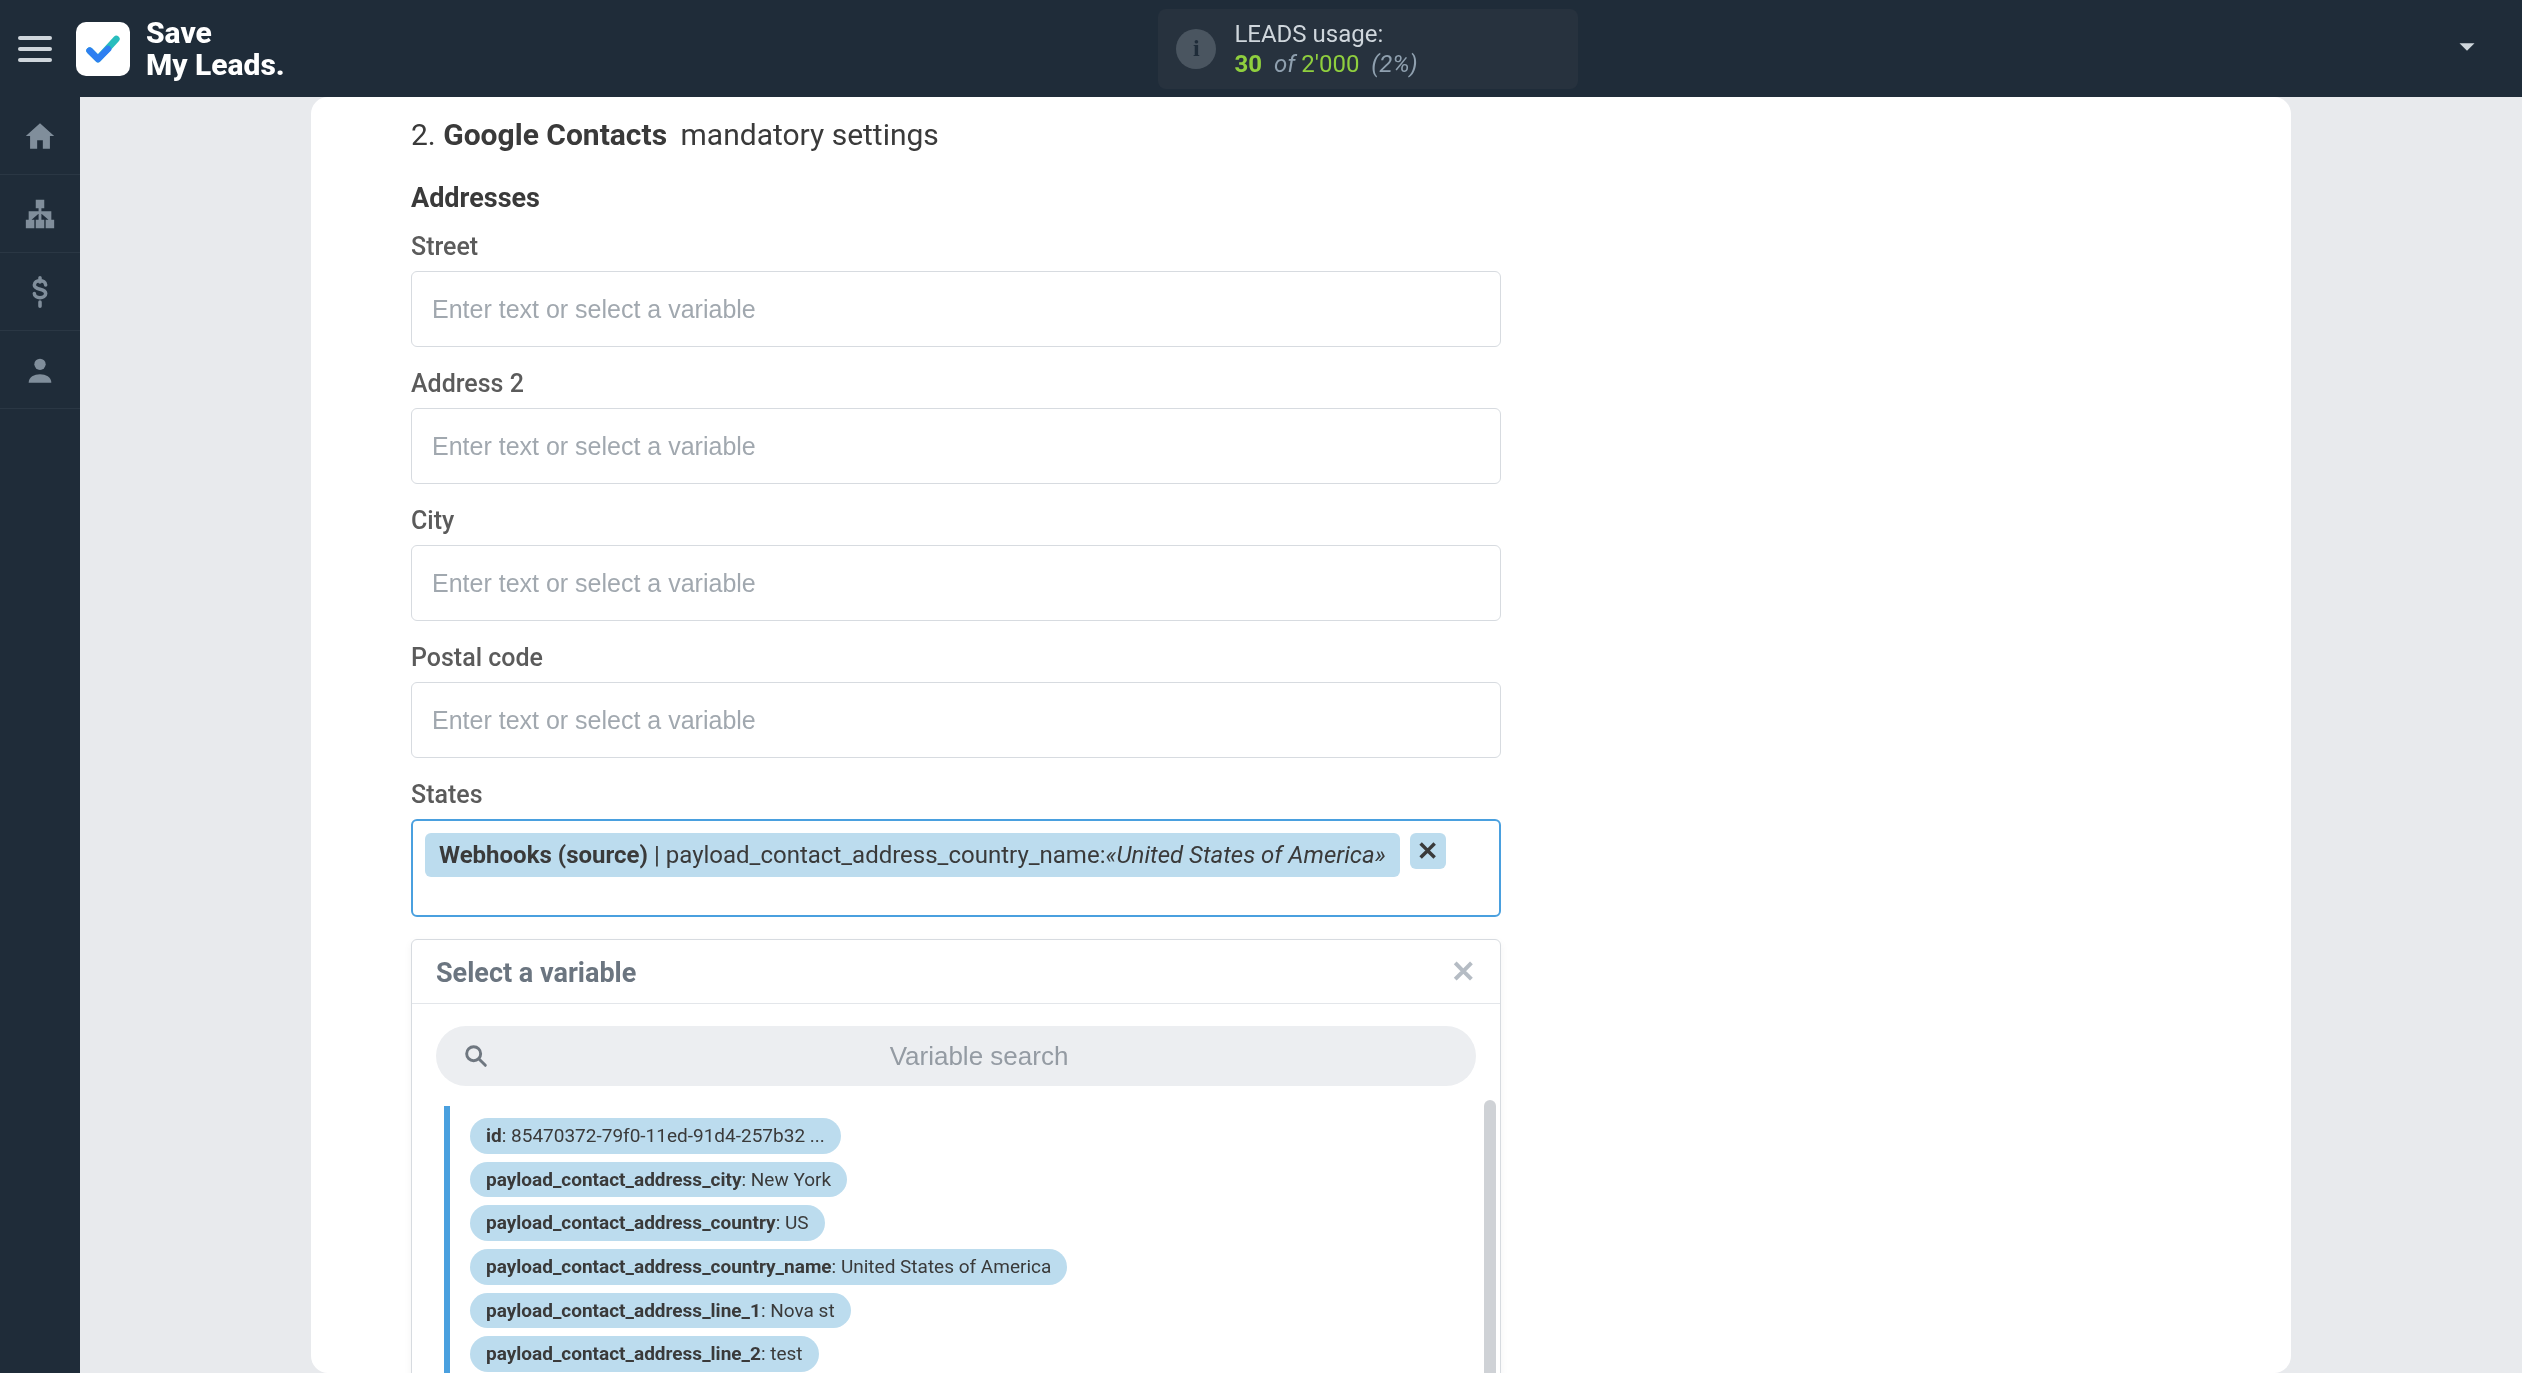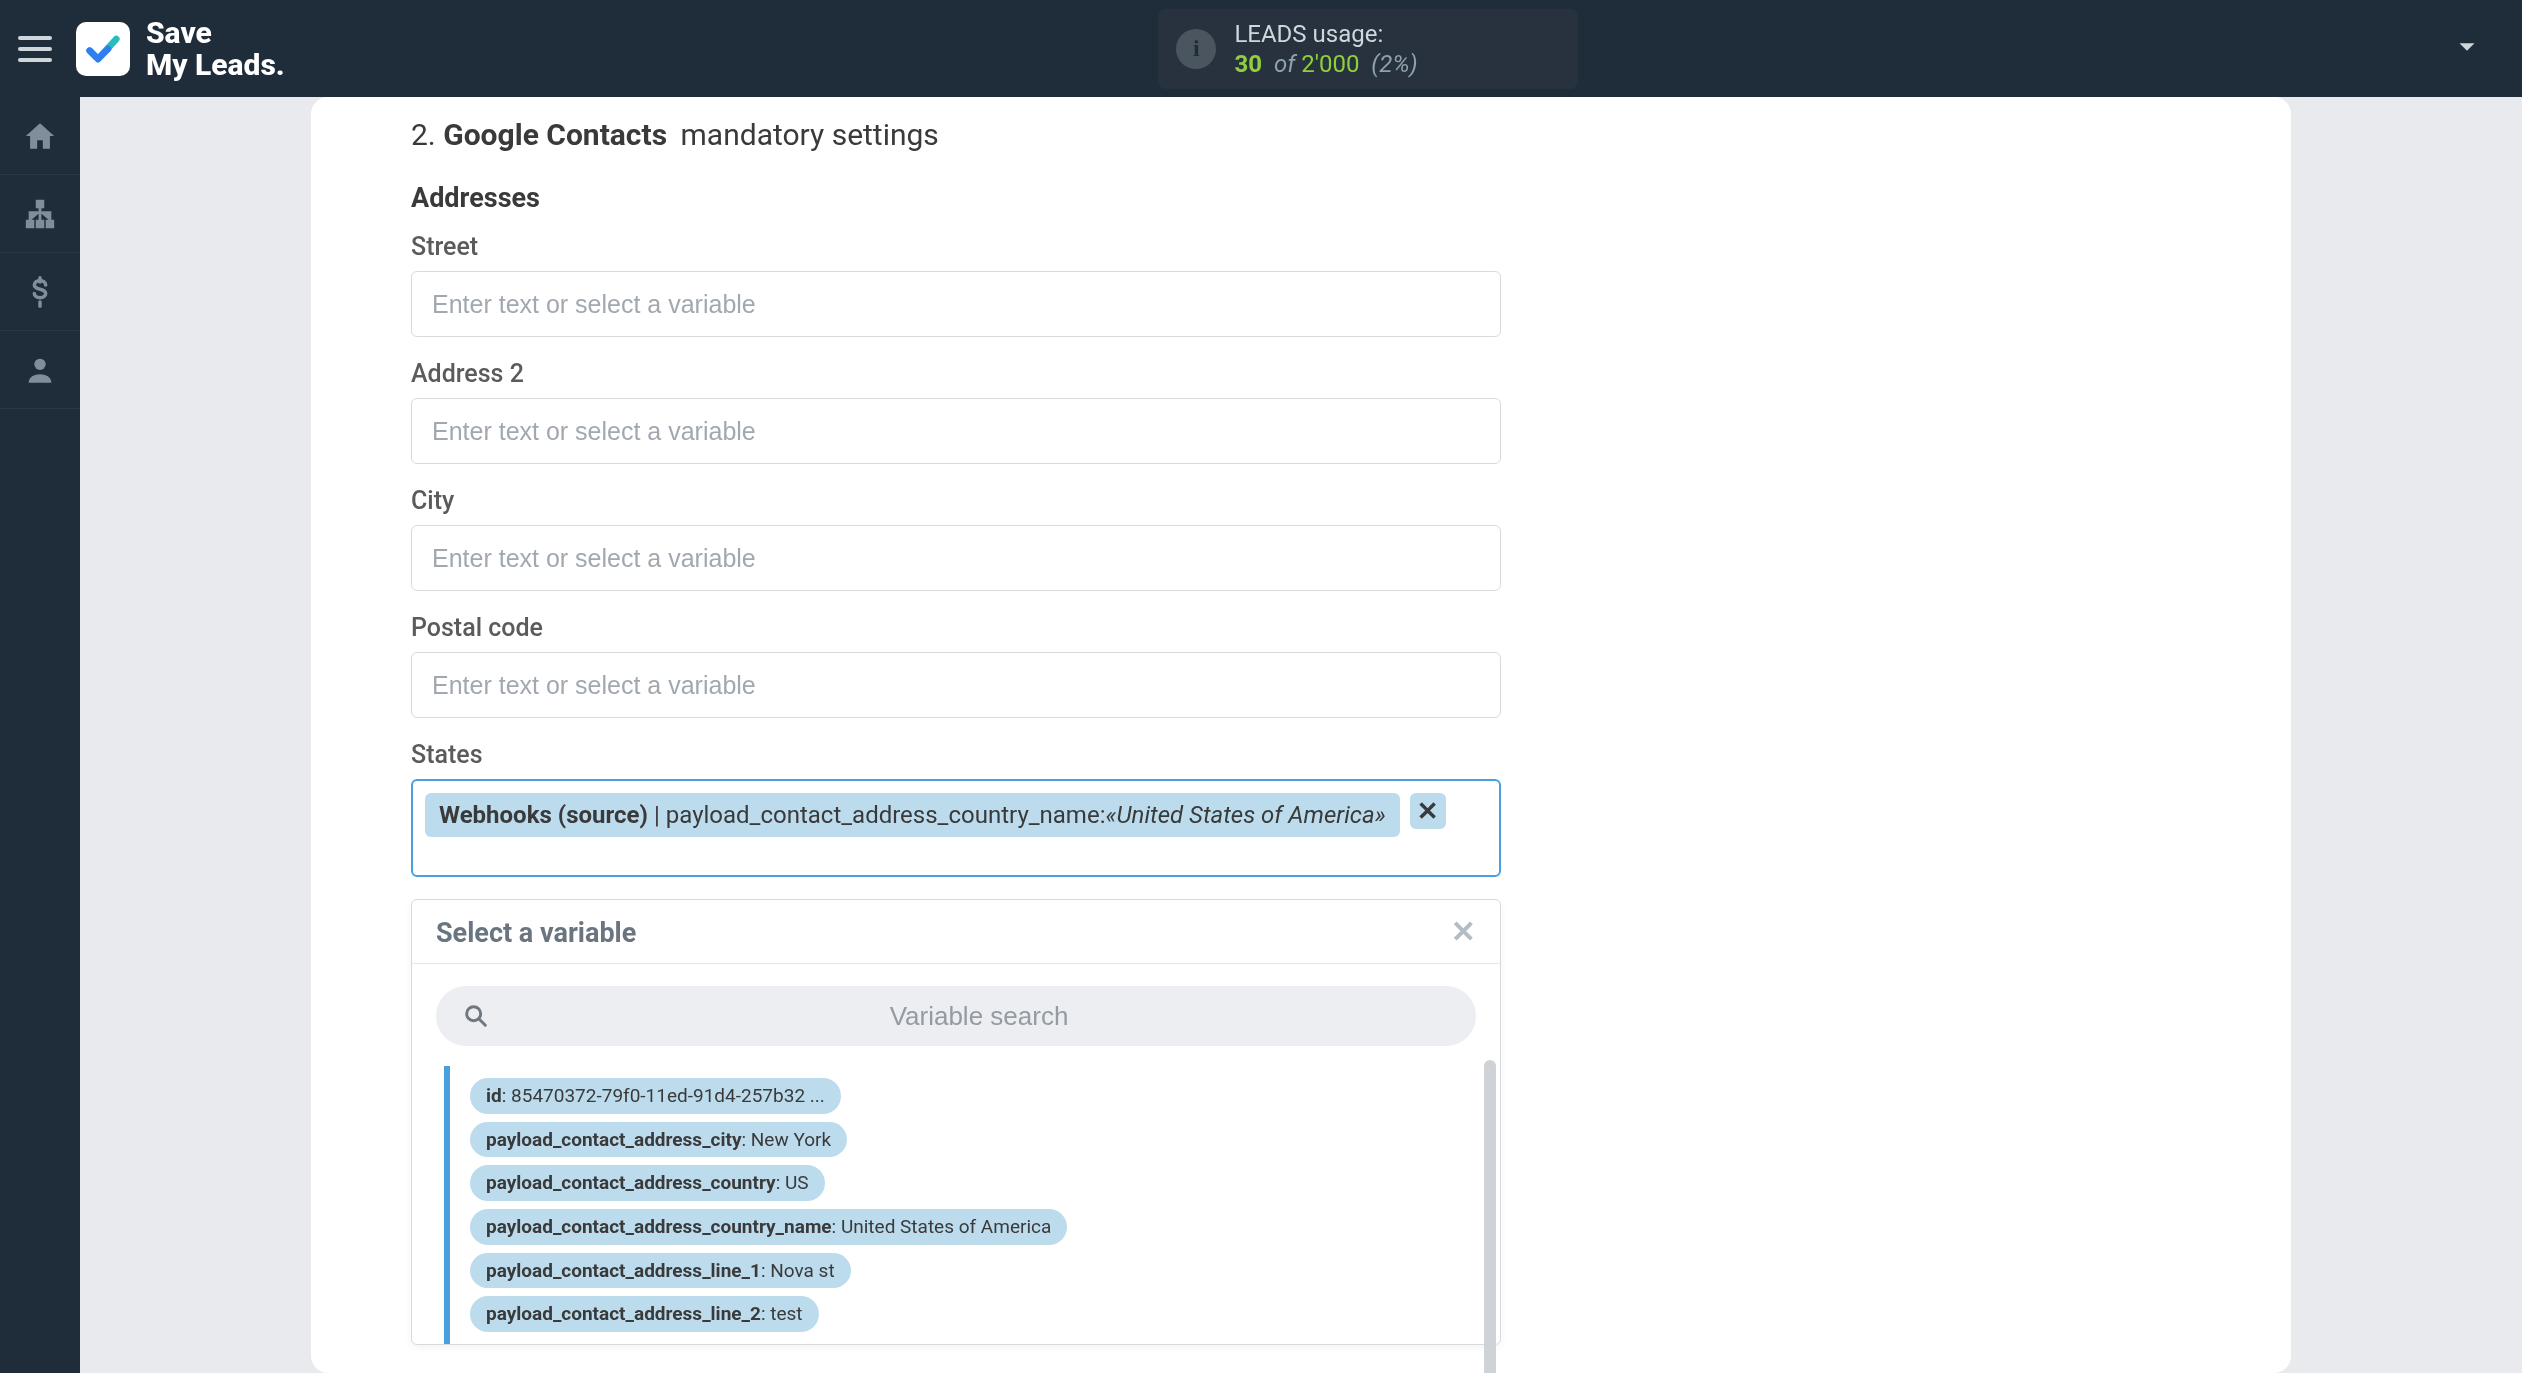--- a/index.html
+++ b/index.html
@@ -128,21 +128,21 @@
 .subheading {
   font-size: 27px;
   font-weight: 700;
   color: #3a3a3a;
   margin-bottom: 18px;
 }
 .field { margin-bottom: 22px; max-width:1090px;}
 .field-label { font-size: 25px; color: #5b5b5b; margin-bottom: 10px; font-weight:500;}
 .txt-input {
   width: 100%;
-  height: 66px;
+  height: 76px;
   border: 1.5px solid #d7dbe0;
   border-radius: 6px;
   padding: 0 20px;
   font-size: 25px;
   color: #333;
 }
 .txt-input::placeholder { color: #a1a8af; }
 
 .country-wrap { max-width:1090px; }
 .country-input {

